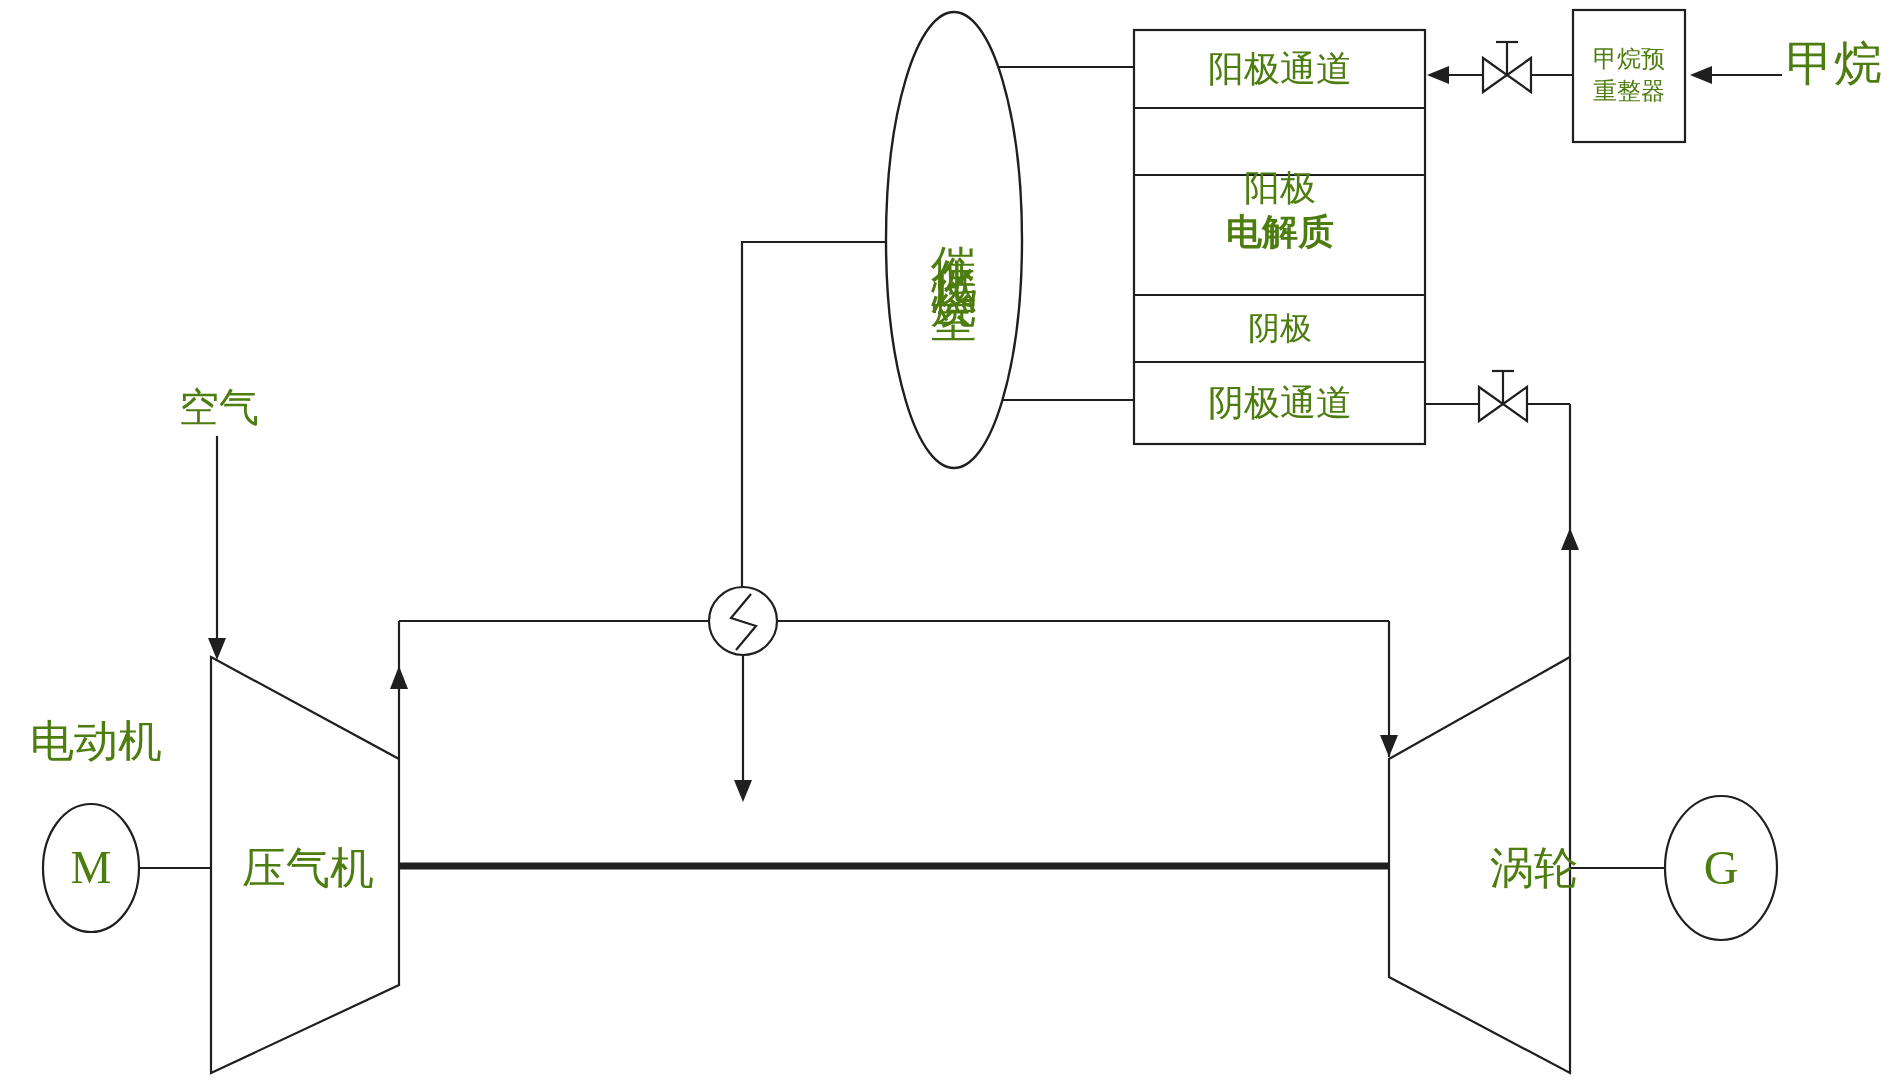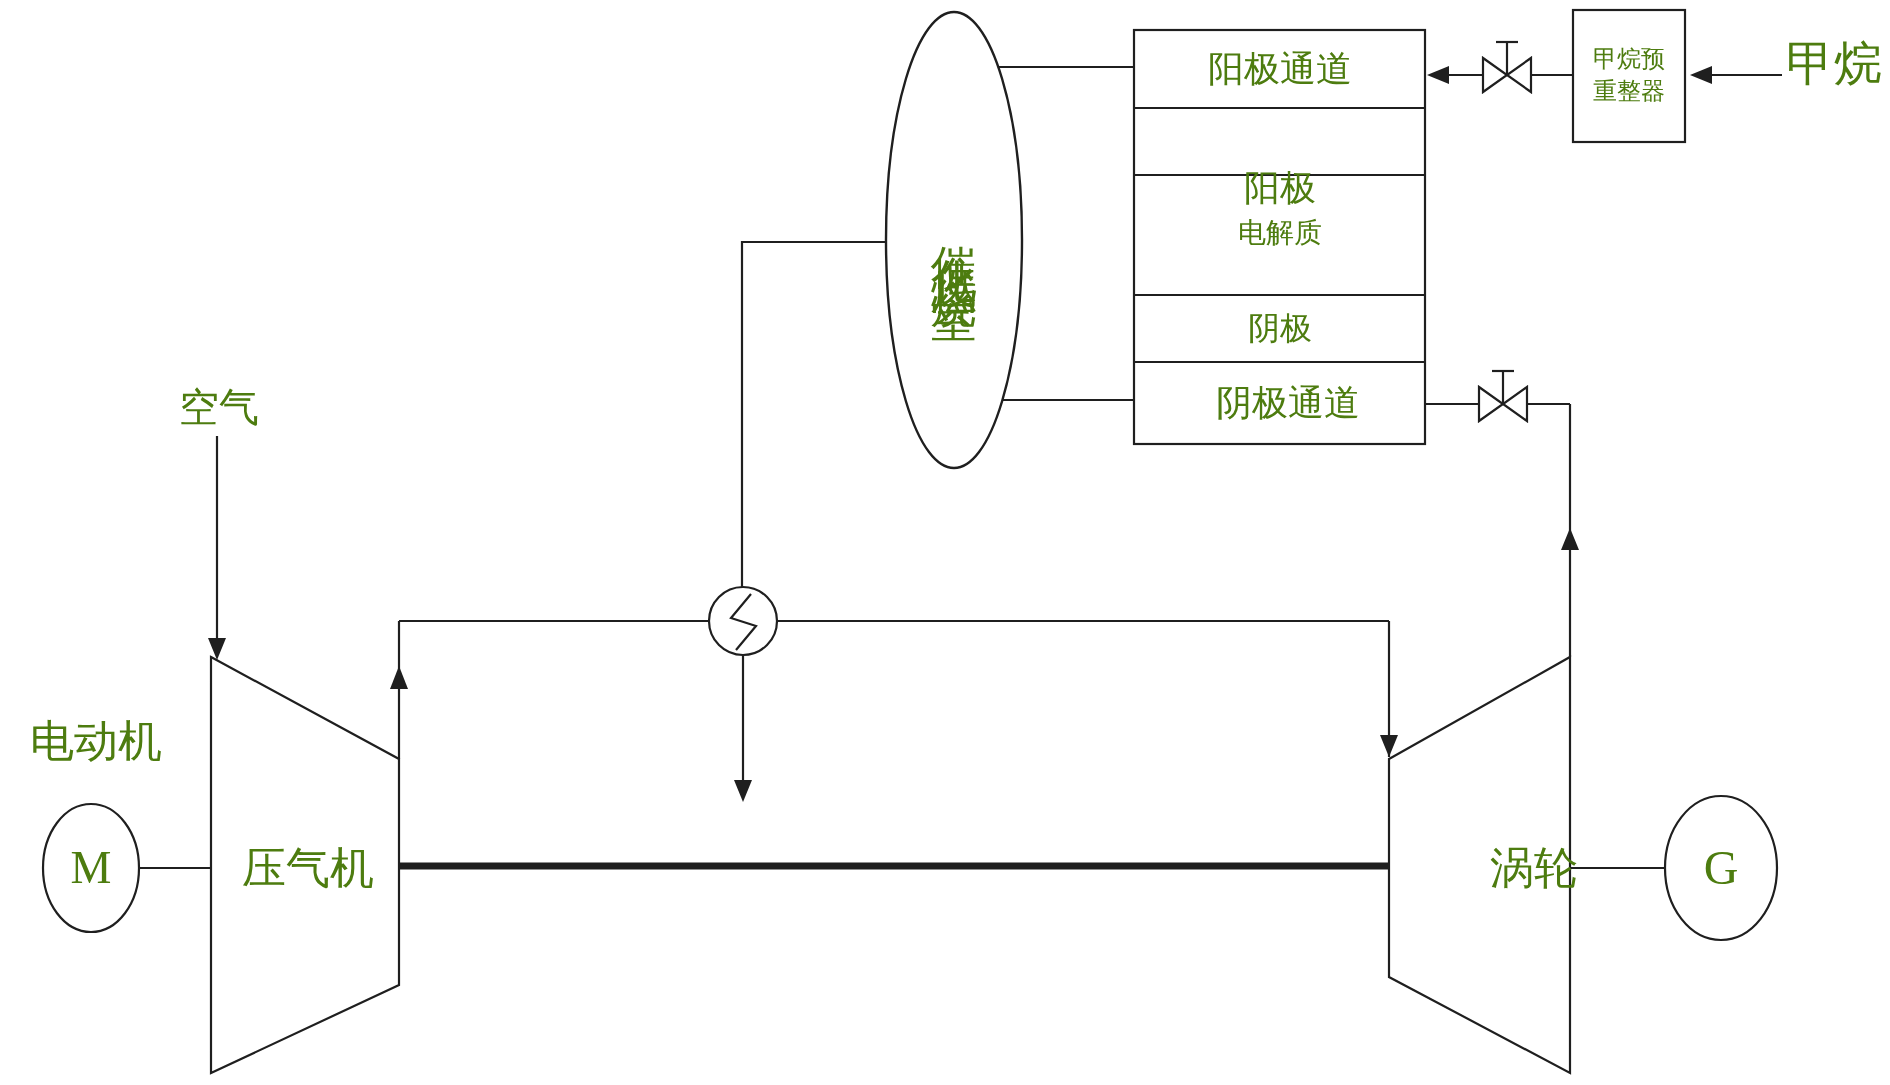--- a/index.html
+++ b/index.html
@@ -122,23 +122,23 @@
 
   <div class="label" style="left:1834px; top:64px; font-size:48px;text-align:right;">甲烷</div>
 
   <div class="label prereformer" style="left:1629px; top:75px; font-size:24px;">
     <span>甲烷预</span>
     <span>重整器</span>
   </div>
 
   <div class="label" style="left:1280px; top:69px; font-size:36px;">阳极通道</div>
   <div class="label" style="left:1280px; top:141px; font-size:36px;margin-top:47px;">阳极</div>
-  <div class="label" style="left:1280px; top:232px; font-size:28px;">电解质</div>
+  <div class="label" style="left:1280px; top:232px; font-size:36px;font-weight:bold;">电解质</div>
   <div class="label" style="left:1280px; top:328px; font-size:32px;">阴极</div>
-  <div class="label" style="left:1280px; top:403px; font-size:36px;margin-left:8px;">阴极通道</div>
+  <div class="label" style="left:1280px; top:403px; font-size:36px;">阴极通道</div>
 
   <div class="label vlabel" style="left:954px; top:240px; font-size:46px; letter-spacing:12px;">催化燃烧室</div>
 
   <div class="label" style="left:219px; top:408px; font-size:40px;">空气</div>
 
   <div class="label" style="left:96px; top:741px; font-size:44px;">电动机</div>
 
   <div class="label" style="left:91px; top:868px; font-size:46px;">M</div>
 
   <div class="label" style="left:308px; top:868px; font-size:44px;">压气机</div>

